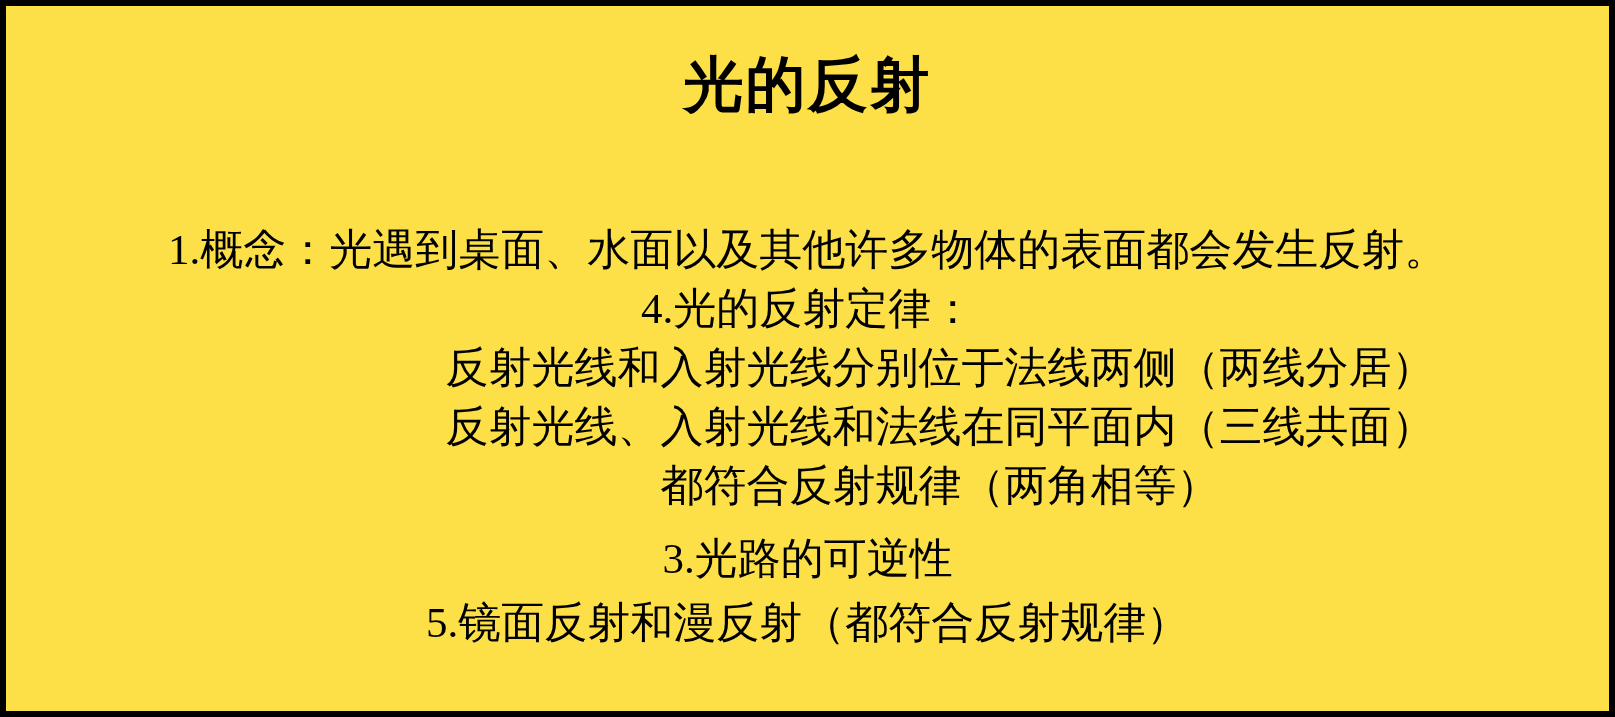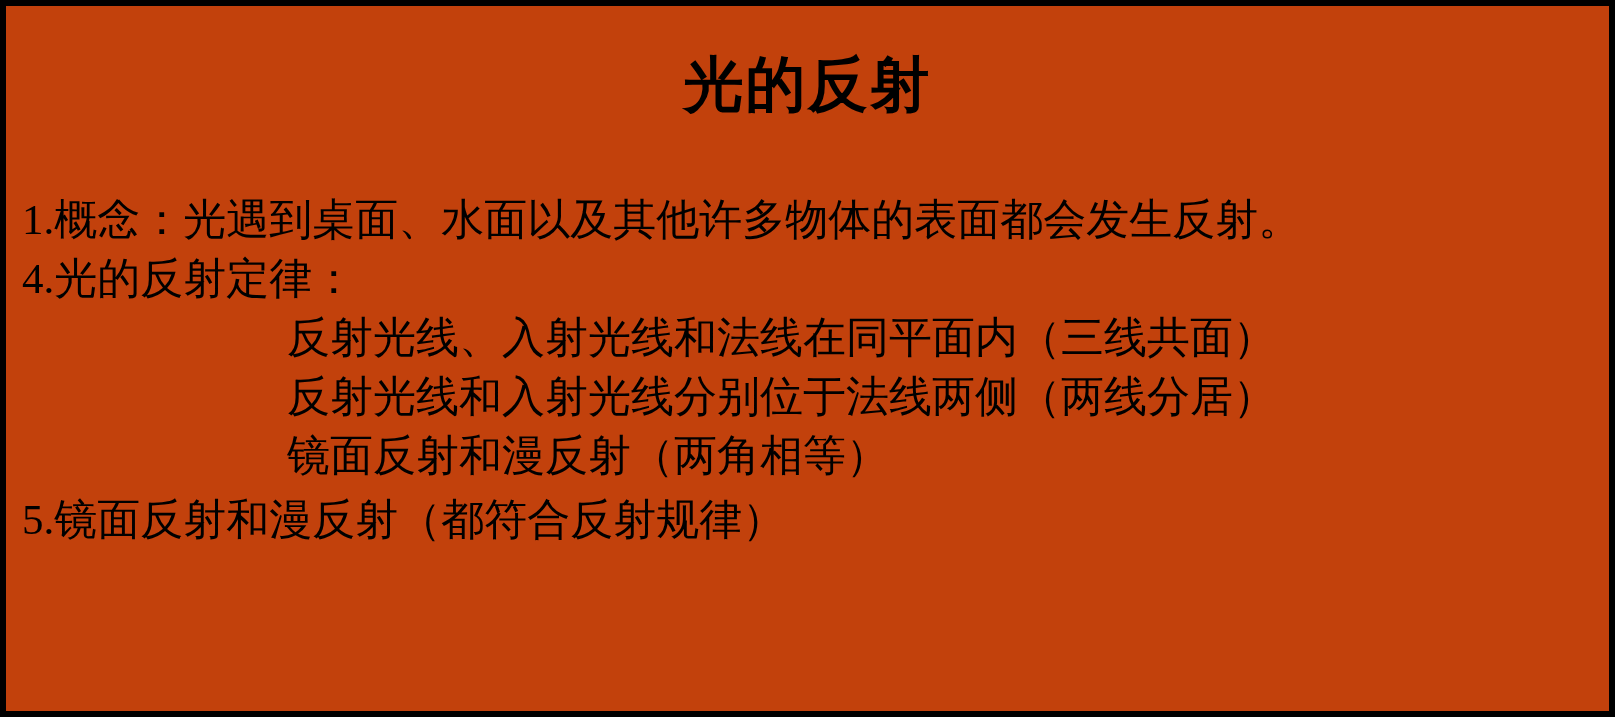--- a/index.html
+++ b/index.html
@@ -7,37 +7,38 @@
       width: 1615px;
       height: 717px;
       background: #ffffff;
       font-family: "Liberation Serif", "DejaVu Serif", serif;
       color: #000000;
       overflow: hidden;
     }
     .page {
       width: 1615px;
       height: 717px;
-      background: #c2410c;
+      background: #fde047;
       border: 6px solid #000000;
       position: relative;
     }
     .page-title {
       margin-top: 42px;
       text-align: center;
       font-size: 60px;
       line-height: 74px;
       font-weight: bold;
       letter-spacing: 2px;
       color: #000000;
     }
     .content {
-      margin-top: 68px;
+      margin-top: 98px;
       padding-left: 16px;
       padding-right: 16px;
+      text-align: center;
     }
     .content p {
       font-size: 43px;
       line-height: 59px;
       color: #000000;
       white-space: nowrap;
     }
     .content p.indent-1 {
       padding-left: 265px;
     }
@@ -50,18 +51,19 @@
   </style>
 </head>
 <body>
 
 <div class="page">
   <h1 class="page-title">光的反射</h1>
 
   <div class="content">
     <p>1.概念：光遇到桌面、水面以及其他许多物体的表面都会发生反射。</p>
     <p>4.光的反射定律：</p>
+    <p class="indent-1">反射光线和入射光线分别位于法线两侧（两线分居）</p>
     <p class="indent-1">反射光线、入射光线和法线在同平面内（三线共面）</p>
-    <p class="indent-1">反射光线和入射光线分别位于法线两侧（两线分居）</p>
-    <p class="indent-1">镜面反射和漫反射（两角相等）</p>
+    <p class="indent-1">都符合反射规律（两角相等）</p>
+    <p class="gap-lg">3.光路的可逆性</p>
     <p class="gap-sm">5.镜面反射和漫反射（都符合反射规律）</p>
   </div>
 </div>
 
 </body></html>

